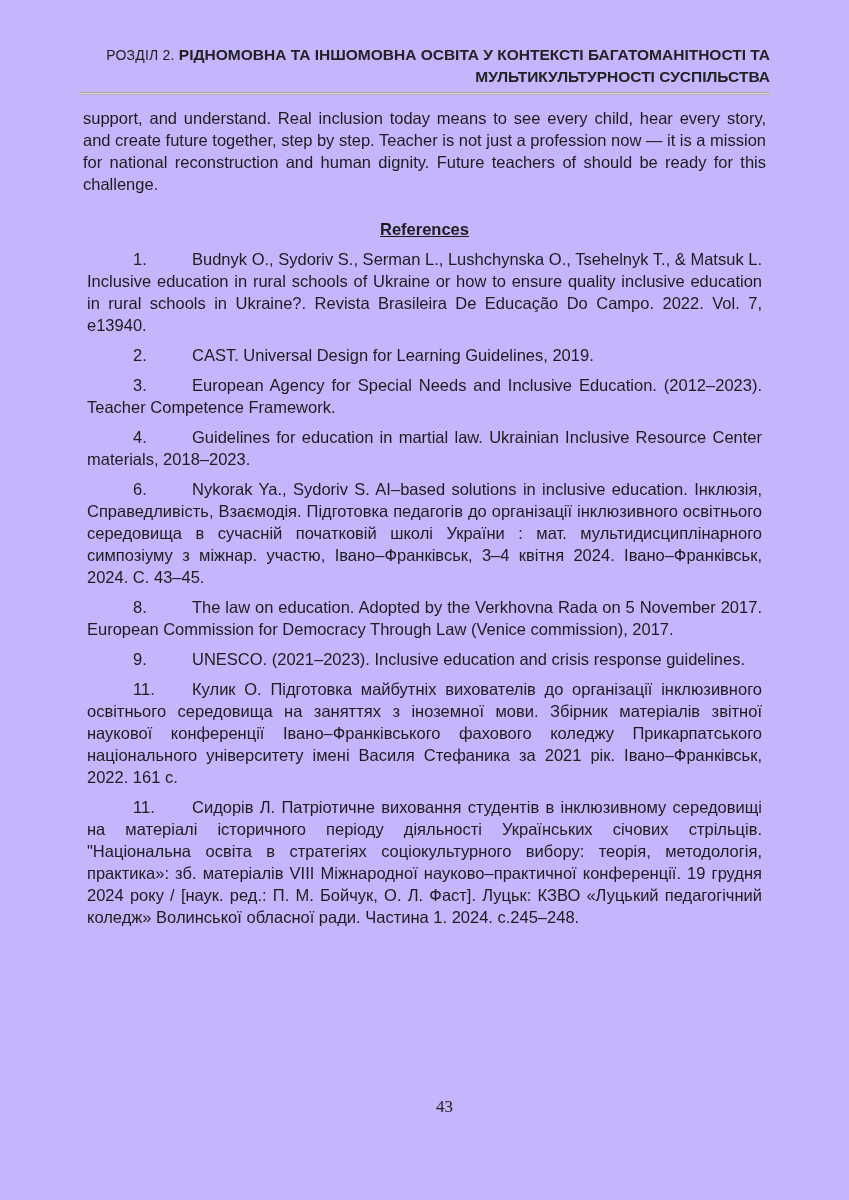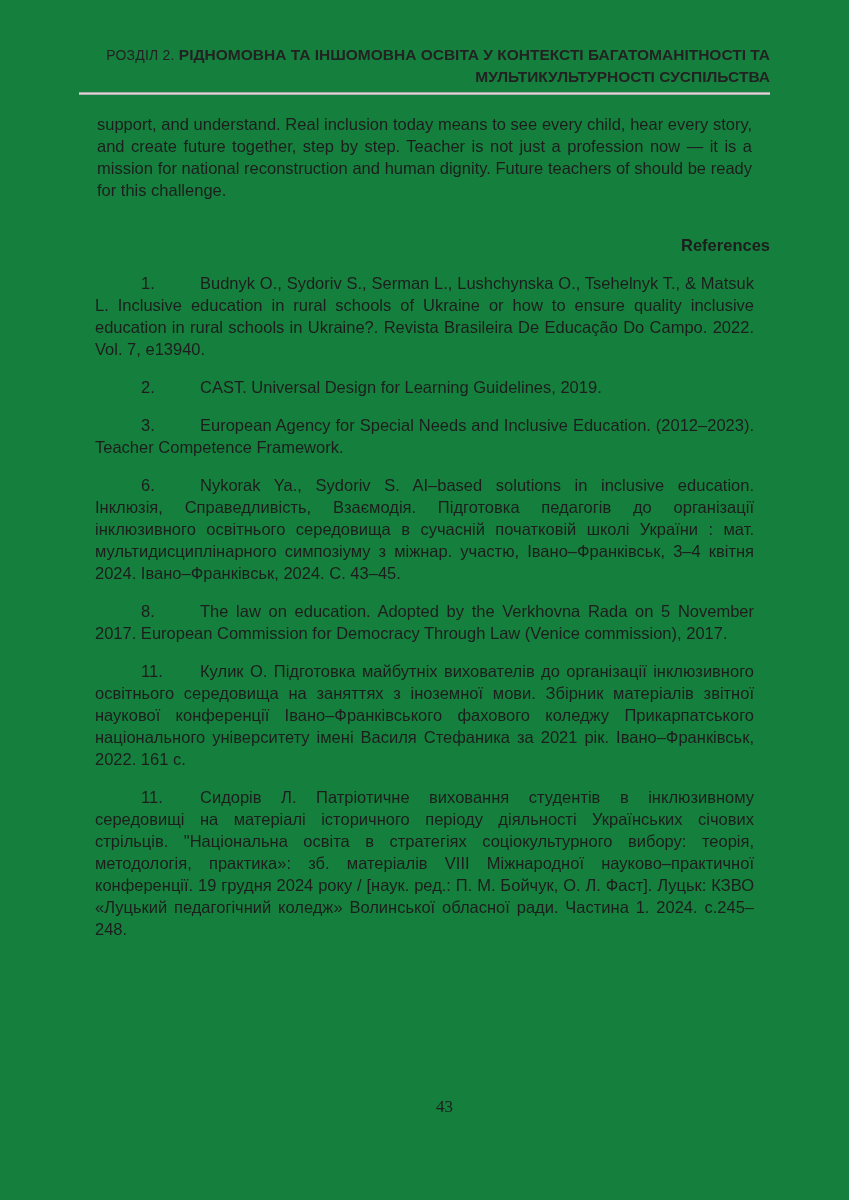--- a/index.html
+++ b/index.html
@@ -6,21 +6,21 @@
     margin: 0;
     padding: 0;
     background: #ffffff;
   }
   .page {
     position: relative;
     width: 849px;
     height: 1200px;
     box-sizing: border-box;
     padding: 44px 79px 0 79px;
-    background: #15803d;
+    background: #c4b5fd;
     font-family: "Liberation Sans", sans-serif;
     font-size: 16.5px;
     line-height: 22px;
     color: #1d1d1d;
     overflow: hidden;
   }
   .doc-header {
     text-align: right;
     font-weight: bold;
     font-size: 15.5px;
@@ -32,32 +32,33 @@
     font-size: 14px;
     letter-spacing: 0.2px;
   }
   .header-rule {
     height: 3px;
     margin-top: 5px;
     margin-bottom: 12px;
     background: linear-gradient(to bottom, #8f8f8f, #d8d8d8 50%, #9a9a9a);
   }
   .body-par {
-    margin: 18px;
+    margin: 4px;
     text-align: justify;
   }
   .refs-title {
-    margin: 33px 0 0 0;
+    margin: 23px 0 0 0;
     font-size: 16.5px;
     line-height: 22px;
-    text-align: right;
+    text-align: center;
     font-weight: bold;
+    text-decoration: underline;
   }
   .ref {
-    margin: 16px;
+    margin: 8px;
     text-align: justify;
     text-indent: 46px;
   }
   .ref-num {
     display: inline-block;
     width: 59px;
     text-indent: 0;
   }
   .page-number {
     position: absolute;
@@ -84,21 +85,23 @@
   <div class="header-rule"></div>
 
   <p class="body-par">support, and understand. Real inclusion today means to see every child, hear every story, and create future together, step by step. Teacher is not just a profession now — it is a mission for national reconstruction and human dignity. Future teachers of should be ready for this challenge.</p>
 
   <p class="refs-title">References</p>
 
   <div>
       <p class="ref"><span class="ref-num">1.</span><span>Budnyk O., Sydoriv S., Serman L., Lushchynska O., Tsehelnyk T., &amp; Matsuk L. Inclusive education in rural schools of Ukraine or how to ensure quality inclusive education in rural schools in Ukraine?. Revista Brasileira De Educação Do Campo. 2022. Vol. 7, e13940.</span></p>
       <p class="ref"><span class="ref-num">2.</span><span>CAST. Universal Design for Learning Guidelines, 2019.</span></p>
       <p class="ref"><span class="ref-num">3.</span><span>European Agency for Special Needs and Inclusive Education. (2012–2023). Teacher Competence Framework.</span></p>
+      <p class="ref"><span class="ref-num">4.</span><span>Guidelines for education in martial law. Ukrainian Inclusive Resource Center materials, 2018–2023.</span></p>
       <p class="ref"><span class="ref-num">6.</span><span>Nykorak Ya., Sydoriv S. AI–based solutions in inclusive education. Інклюзія, Справедливість, Взаємодія. Підготовка педагогів до організації інклюзивного освітнього середовища в сучасній початковій школі України : мат. мультидисциплінарного симпозіуму з міжнар. участю, Івано–Франківськ, 3–4 квітня 2024. Івано–Франківськ, 2024. С. 43–45.</span></p>
       <p class="ref"><span class="ref-num">8.</span><span>The law on education. Adopted by the Verkhovna Rada on 5 November 2017. European Commission for Democracy Through Law (Venice commission), 2017.</span></p>
+      <p class="ref"><span class="ref-num">9.</span><span>UNESCO. (2021–2023). Inclusive education and crisis response guidelines.</span></p>
       <p class="ref"><span class="ref-num">11.</span><span>Кулик О. Підготовка майбутніх вихователів до організації інклюзивного освітнього середовища на заняттях з іноземної мови. Збірник матеріалів звітної наукової конференції Івано–Франківського фахового коледжу Прикарпатського національного університету імені Василя Стефаника за 2021 рік. Івано–Франківськ, 2022. 161 с.</span></p>
       <p class="ref"><span class="ref-num">11.</span><span>Сидорів Л. Патріотичне виховання студентів в інклюзивному середовищі на матеріалі історичного періоду діяльності Українських січових стрільців. "Національна освіта в стратегіях соціокультурного вибору: теорія, методологія, практика»: зб. матеріалів VIII Міжнародної науково–практичної конференції. 19 грудня 2024 року / [наук. ред.: П. М. Бойчук, О. Л. Фаст]. Луцьк: КЗВО «Луцький педагогічний коледж» Волинської обласної ради. Частина 1. 2024. с.245–248.</span></p>
     </div>
 
   <div class="page-number">43</div>
 
 </div>
 
 </body></html>

